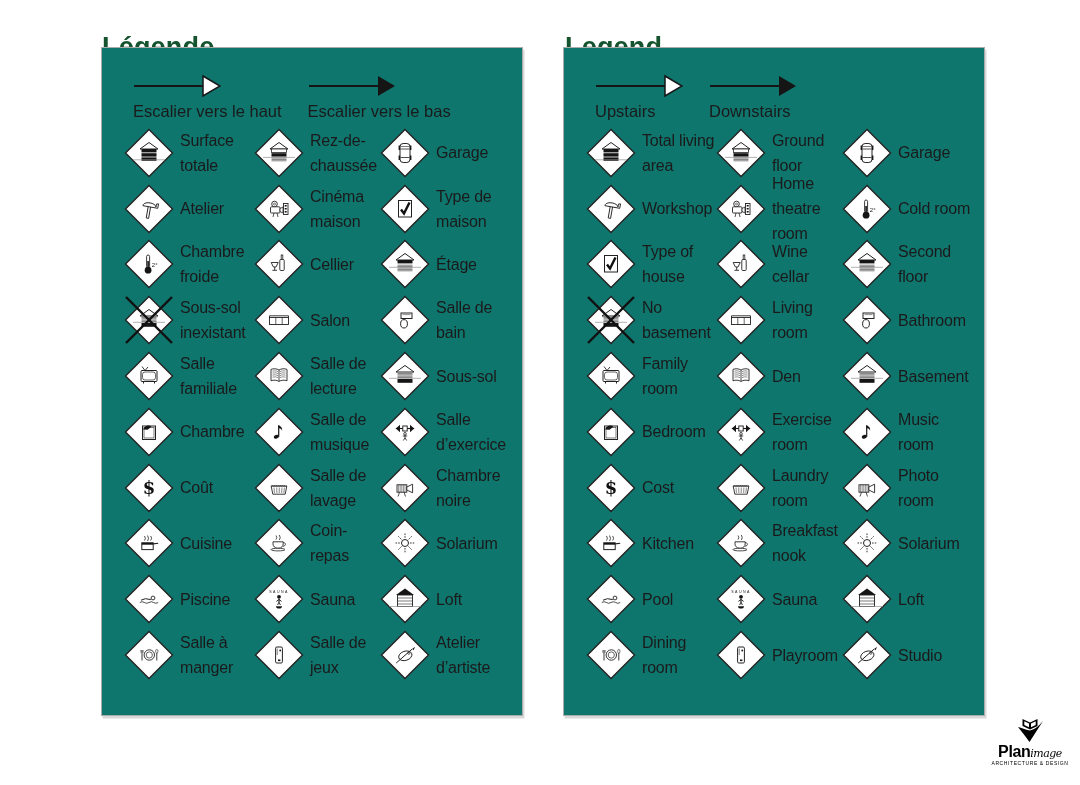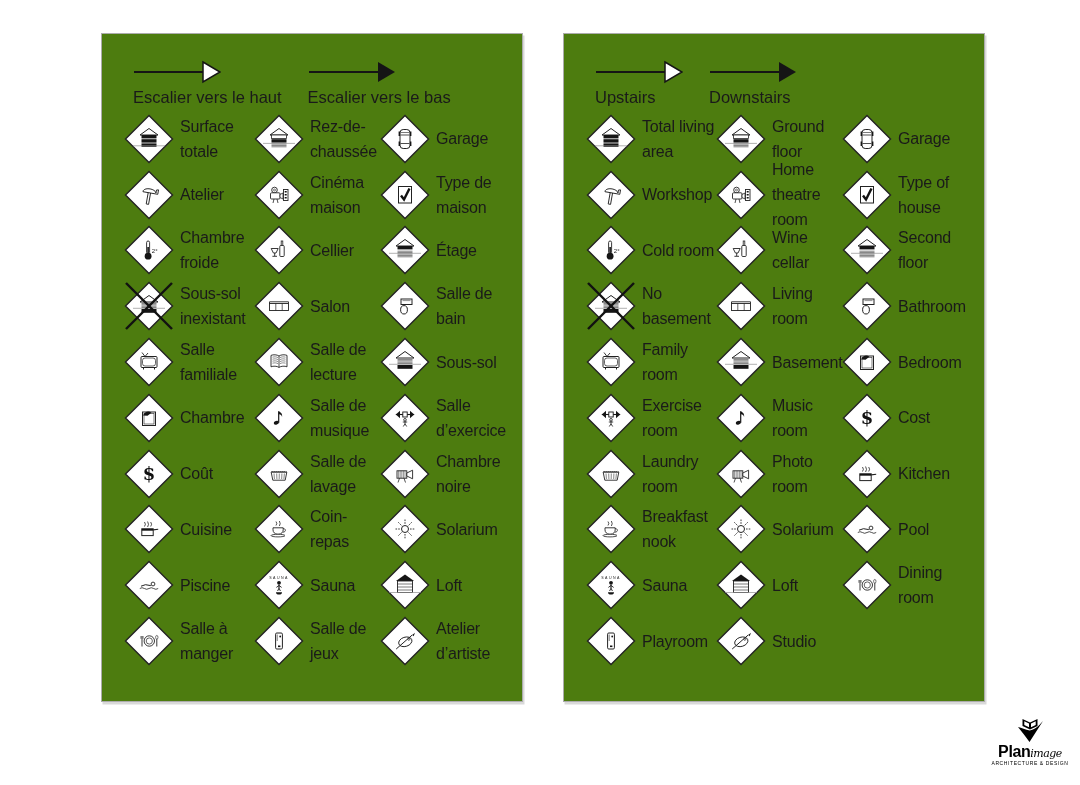--- a/index.html
+++ b/index.html
@@ -7,21 +7,21 @@
     width:1080px;height:785px;background:#ffffff;overflow:hidden;position:relative;
     font-family:"Liberation Sans",sans-serif;color:#1a1a1a;
     -webkit-font-smoothing:antialiased;
   }
   .title{
     position:absolute;top:14px;font-size:27px;font-weight:700;letter-spacing:0.2px;color:#14532d;
   }
   #title-fr{left:102px}
   #title-en{left:565px}
   .panel{
-    position:absolute;top:33px;width:420px;height:667px;background:#4d7c0f;
+    position:absolute;top:47px;width:420px;height:667px;background:#0f766e;
     border:1px solid #acacac;box-shadow:1.5px 2.5px 0 #d9d9d9;
   }
   #panel-fr{left:101px}
   #panel-en{left:563px}
   .stairs{display:flex;gap:26px;padding:24px 0 0 31px}
   .stair-group{display:flex;flex-direction:column;align-items:flex-start}
   .stair-label{font-size:16.5px;margin-top:3px;white-space:nowrap;color:#1a1a1a}
   .grid{display:grid;grid-template-columns:130px 126px 1fr;padding-left:22px;margin-top:4px}
   .cell{height:55.8px;display:flex;align-items:center;gap:6px}
   .sym{flex:0 0 50px;width:50px;height:50px}
@@ -631,45 +631,45 @@
               <rect x="17.7" y="8" width="2" height="1.5" fill="#151515"></rect>
               <rect x="17.7" y="11" width="2" height="1.5" fill="#151515"></rect>
               <rect x="17.7" y="14" width="2" height="1.5" fill="#151515"></rect>
               <line x1="7" y1="16" x2="6" y2="20" stroke="#222" stroke-width="0.8"></line>
               <line x1="10" y1="16" x2="11" y2="20" stroke="#222" stroke-width="0.8"></line>
             </g>
           </svg>
         </span>
         <span class="lbl">Home theatre room</span>
       </div>
-      <div class="cell c3">
-        <span class="sym">
-          <svg width="50" height="50" viewBox="0 0 50 50">
-            <polygon points="25,1.5 48.5,25 25,48.5 1.5,25" fill="#fff" stroke="#222" stroke-width="1.4"></polygon>
-            <g transform="translate(13,13)">
-              <rect x="5.5" y="3.5" width="13" height="16.5" fill="#fff" stroke="#222" stroke-width="1"></rect>
-              <path d="M8 12.5 L11 16.5 L16.5 5.5" fill="none" stroke="#111" stroke-width="2.4"></path>
-            </g>
-          </svg>
-        </span>
-        <span class="lbl">Type of house</span>
-      </div>
       <div class="cell c1">
         <span class="sym">
           <svg width="50" height="50" viewBox="0 0 50 50">
             <polygon points="25,1.5 48.5,25 25,48.5 1.5,25" fill="#fff" stroke="#222" stroke-width="1.4"></polygon>
             <g transform="translate(13,13)">
               <rect x="9.6" y="3" width="3" height="13" rx="1.5" fill="#fff" stroke="#222" stroke-width="0.9"></rect>
               <circle cx="11.1" cy="18.2" r="3.4" fill="#151515"></circle>
               <line x1="11.1" y1="9" x2="11.1" y2="15.8" stroke="#151515" stroke-width="1.6"></line>
               <text x="14.8" y="15.2" font-size="6" fill="#222" font-family="'Liberation Sans',sans-serif">2°</text>
             </g>
           </svg>
         </span>
         <span class="lbl">Cold room</span>
+      </div>
+      <div class="cell c3">
+        <span class="sym">
+          <svg width="50" height="50" viewBox="0 0 50 50">
+            <polygon points="25,1.5 48.5,25 25,48.5 1.5,25" fill="#fff" stroke="#222" stroke-width="1.4"></polygon>
+            <g transform="translate(13,13)">
+              <rect x="5.5" y="3.5" width="13" height="16.5" fill="#fff" stroke="#222" stroke-width="1"></rect>
+              <path d="M8 12.5 L11 16.5 L16.5 5.5" fill="none" stroke="#111" stroke-width="2.4"></path>
+            </g>
+          </svg>
+        </span>
+        <span class="lbl">Type of house</span>
       </div>
       <div class="cell c2">
         <span class="sym">
           <svg width="50" height="50" viewBox="0 0 50 50">
             <polygon points="25,1.5 48.5,25 25,48.5 1.5,25" fill="#fff" stroke="#222" stroke-width="1.4"></polygon>
             <g transform="translate(13,13)">
               <rect x="12.8" y="7.5" width="4.4" height="11" rx="1" fill="#fff" stroke="#222" stroke-width="0.9"></rect>
               <rect x="14.2" y="3" width="1.6" height="4.5" fill="#fff" stroke="#222" stroke-width="0.8"></rect>
               <path d="M4.2 10.5 H11.2 L9 15 H6.4 Z" fill="#fff" stroke="#222" stroke-width="0.9"></path>
               <line x1="7.7" y1="15" x2="7.7" y2="18" stroke="#222" stroke-width="0.9"></line>
@@ -751,20 +751,34 @@
               <line x1="8" y1="6.5" x2="5" y2="2.5" stroke="#222" stroke-width="0.9"></line>
               <line x1="8" y1="6.5" x2="11" y2="3" stroke="#222" stroke-width="0.9"></line>
               <rect x="4" y="6.5" width="16" height="11" rx="1" fill="#fff" stroke="#222" stroke-width="1"></rect>
               <rect x="5.5" y="8" width="13" height="8" rx="2.5" fill="#fff" stroke="#222" stroke-width="0.7"></rect>
               <line x1="6.5" y1="17.5" x2="6.5" y2="19.5" stroke="#222" stroke-width="1"></line>
               <line x1="17.5" y1="17.5" x2="17.5" y2="19.5" stroke="#222" stroke-width="1"></line>
             </g>
           </svg>
         </span>
         <span class="lbl">Family room</span>
+      </div>
+      <div class="cell c2">
+        <span class="sym">
+          <svg width="50" height="50" viewBox="0 0 50 50">
+            <polygon points="25,1.5 48.5,25 25,48.5 1.5,25" fill="#fff" stroke="#222" stroke-width="1.4"></polygon>
+            <g transform="translate(13,13)">
+              <path d="M12 6 C10 4.6 6.2 4.4 4 5.4 V16.8 C6.2 15.8 10 16 12 17.4 C14 16 17.8 15.8 20 16.8 V5.4 C17.8 4.4 14 4.6 12 6 Z" fill="#fff" stroke="#222" stroke-width="0.9"></path>
+              <line x1="12" y1="6" x2="12" y2="17.4" stroke="#222" stroke-width="0.8"></line>
+              <path d="M5.5 7.2 C7.5 6.6 9.7 6.8 11 7.7 M5.5 9.2 C7.5 8.6 9.7 8.8 11 9.7 M5.5 11.2 C7.5 10.6 9.7 10.8 11 11.7 M5.5 13.2 C7.5 12.6 9.7 12.8 11 13.7" fill="none" stroke="#222" stroke-width="0.5"></path>
+              <path d="M18.5 7.2 C16.5 6.6 14.3 6.8 13 7.7 M18.5 9.2 C16.5 8.6 14.3 8.8 13 9.7 M18.5 11.2 C16.5 10.6 14.3 10.8 13 11.7 M18.5 13.2 C16.5 12.6 14.3 12.8 13 13.7" fill="none" stroke="#222" stroke-width="0.5"></path>
+            </g>
+          </svg>
+        </span>
+        <span class="lbl">Den</span>
       </div>
       <div class="cell c3">
         <span class="sym">
           <svg width="50" height="50" viewBox="0 0 50 50">
             <polygon points="25,1.5 48.5,25 25,48.5 1.5,25" fill="#fff" stroke="#222" stroke-width="1.4"></polygon>
             <g transform="translate(13,13)">
               <path d="M12 1.5 L21 8 L3 8 Z" fill="#fff" stroke="#222" stroke-width="1"></path>
               <line x1="4.5" y1="9.4" x2="19.5" y2="9.4" stroke="#222" stroke-width="0.6"></line>
               <line x1="4.5" y1="10.8" x2="19.5" y2="10.8" stroke="#222" stroke-width="0.6"></line>
               <line x1="4.5" y1="12.2" x2="19.5" y2="12.2" stroke="#222" stroke-width="0.6"></line>

